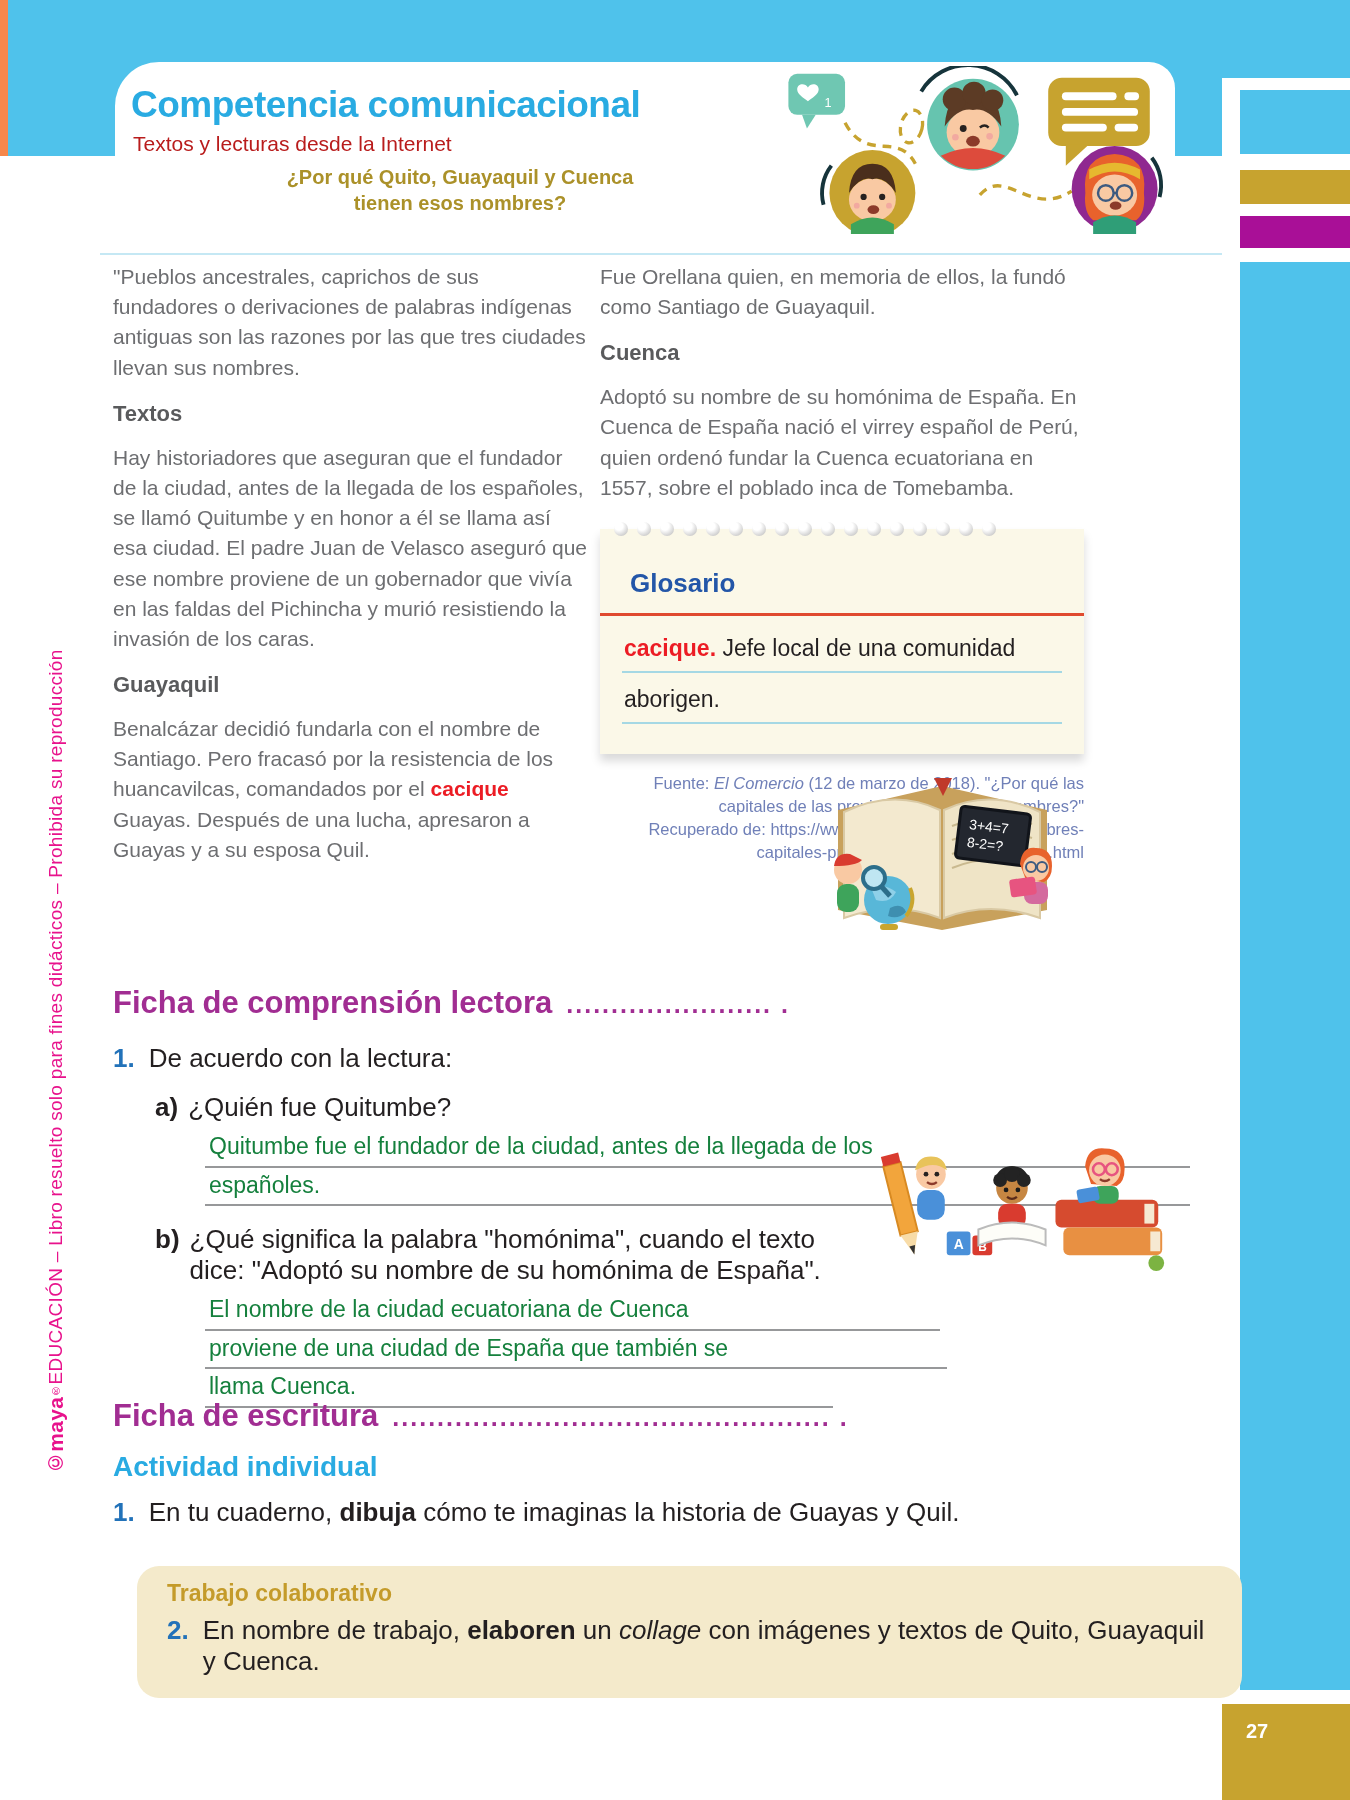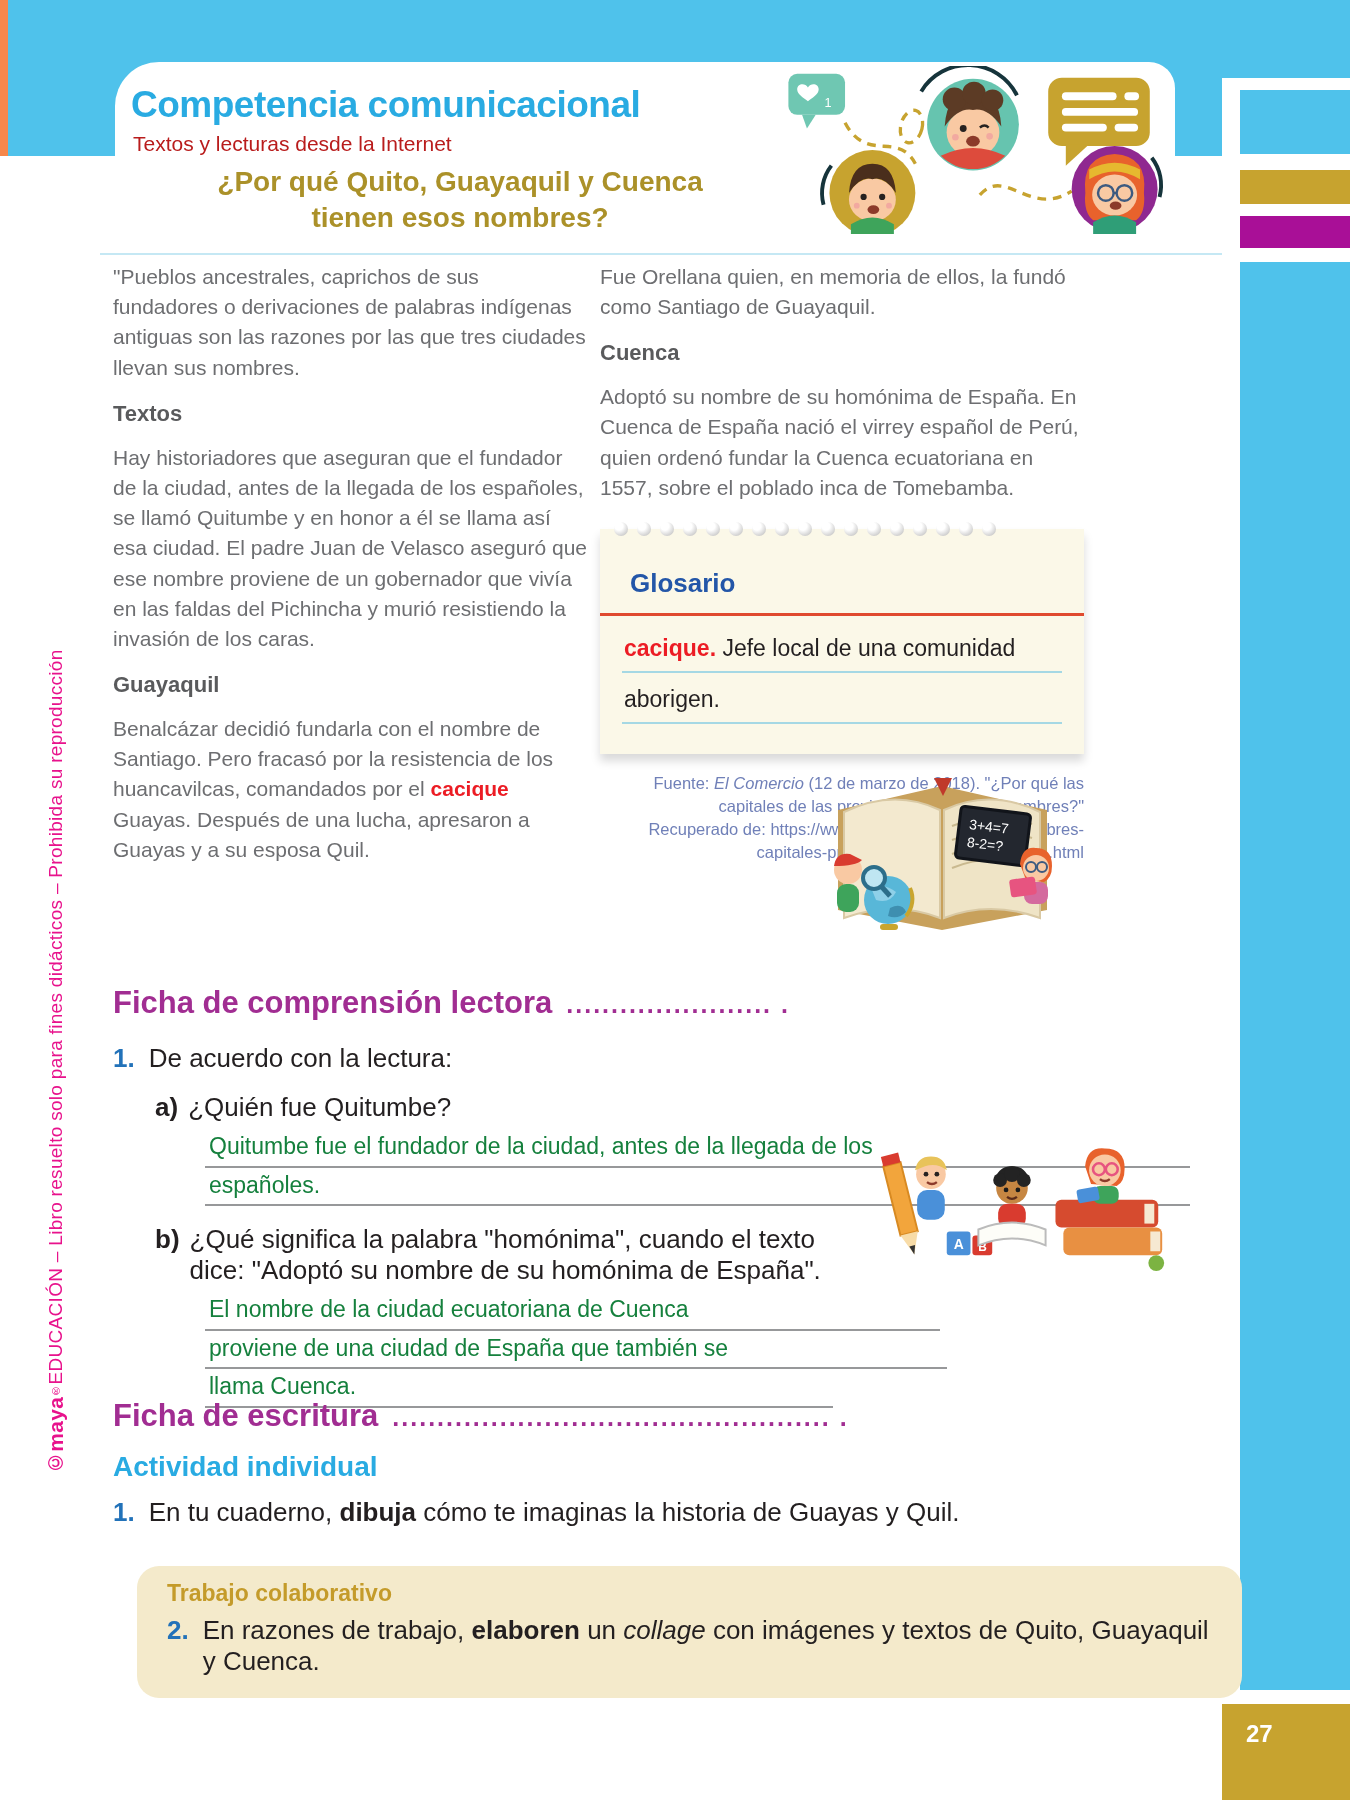--- a/index.html
+++ b/index.html
@@ -7,27 +7,27 @@
   .page { position:relative; width:1350px; height:1800px; background:#ffffff; overflow:hidden; margin:0 auto; }
 
   
   .orange-strip { position:absolute; left:0; top:0; width:8px; height:156px; background:#F6874B; }
   .band-top { position:absolute; left:8px; top:0; width:1342px; height:78px; background:#4FC2EB; }
   .band-left-lower { position:absolute; left:8px; top:78px; width:1214px; height:78px; background:#4FC2EB; }
   .right-blue-small { position:absolute; left:1240px; top:90px; width:110px; height:64px; background:#4FC2EB; }
   .right-gold-bar { position:absolute; left:1240px; top:170px; width:110px; height:34px; background:#C7A32F; }
   .right-magenta-bar { position:absolute; left:1240px; top:216px; width:110px; height:32px; background:#A90F97; }
   .right-blue-column { position:absolute; left:1240px; top:262px; width:110px; height:1428px; background:#4FC2EB; }
-  .footer-gold { position:absolute; left:1222px; top:1704px; width:128px; height:96px; background:#C7A32F; color:#fff; font-size:24px; font-weight:bold; padding:16px 0 0 24px; }
+  .footer-gold { position:absolute; left:1222px; top:1704px; width:128px; height:96px; background:#C7A32F; color:#fff; font-size:20px; font-weight:bold; padding:16px 0 0 24px; }
 
   
   .header-card { position:absolute; left:115px; top:62px; width:1060px; height:194px; background:#ffffff; border-radius:44px 26px 26px 26px; }
   .header-title { position:absolute; left:16px; top:22px; font-size:37px; font-weight:bold; color:#29ABE2; letter-spacing:-0.5px; }
   .header-subtitle { position:absolute; left:18px; top:70px; font-size:21px; color:#b91c1c; }
-  .reading-title { position:absolute; left:20px; top:102px; width:650px; text-align:center; font-size:28px; font-weight:bold; color:#AB9129; line-height:1.3; }
+  .reading-title { position:absolute; left:20px; top:102px; width:650px; text-align:center; font-size:20px; font-weight:bold; color:#AB9129; line-height:1.3; }
   .header-divider { position:absolute; left:100px; top:253px; width:1122px; height:2px; background:#C5E8F4; }
   .kids-cluster { position:absolute; left:655px; top:4px; width:406px; height:168px; }
 
   
   .side-text { position:absolute; left:44px; top:395px; height:1080px; writing-mode:vertical-rl; transform:rotate(180deg); white-space:nowrap; color:#E8128C; font-size:19px; letter-spacing:0.3px; }
   .side-text .brand { font-weight:bold; font-size:21px; }
   .side-text .reg { font-size:11px; }
 
   
   .col { position:absolute; top:262px; font-size:21px; line-height:1.44; color:#6D6E71; }
@@ -338,17 +338,17 @@
     <div class="q-row">
       <span class="num-blue">1.</span>
       <span><span>En tu cuaderno, </span><span class="b">dibuja</span><span> cómo te imaginas la historia de Guayas y Quil.</span></span>
     </div>
   </div>
 
   <div class="collab-box">
     <div class="collab-label">Trabajo colaborativo</div>
     <div class="q-row">
       <span class="num-blue">2.</span>
-      <span><span>En razones de trabajo, </span><span class="b">elaboren</span><span> un </span><span class="it">collage</span><span> con imágenes y textos de Quito, Guayaquil y Cuenca.</span></span>
+      <span><span>En nombre de trabajo, </span><span class="b">elaboren</span><span> un </span><span class="it">collage</span><span> con imágenes y textos de Quito, Guayaquil y Cuenca.</span></span>
     </div>
   </div>
 
 </div>
 
 </body></html>

